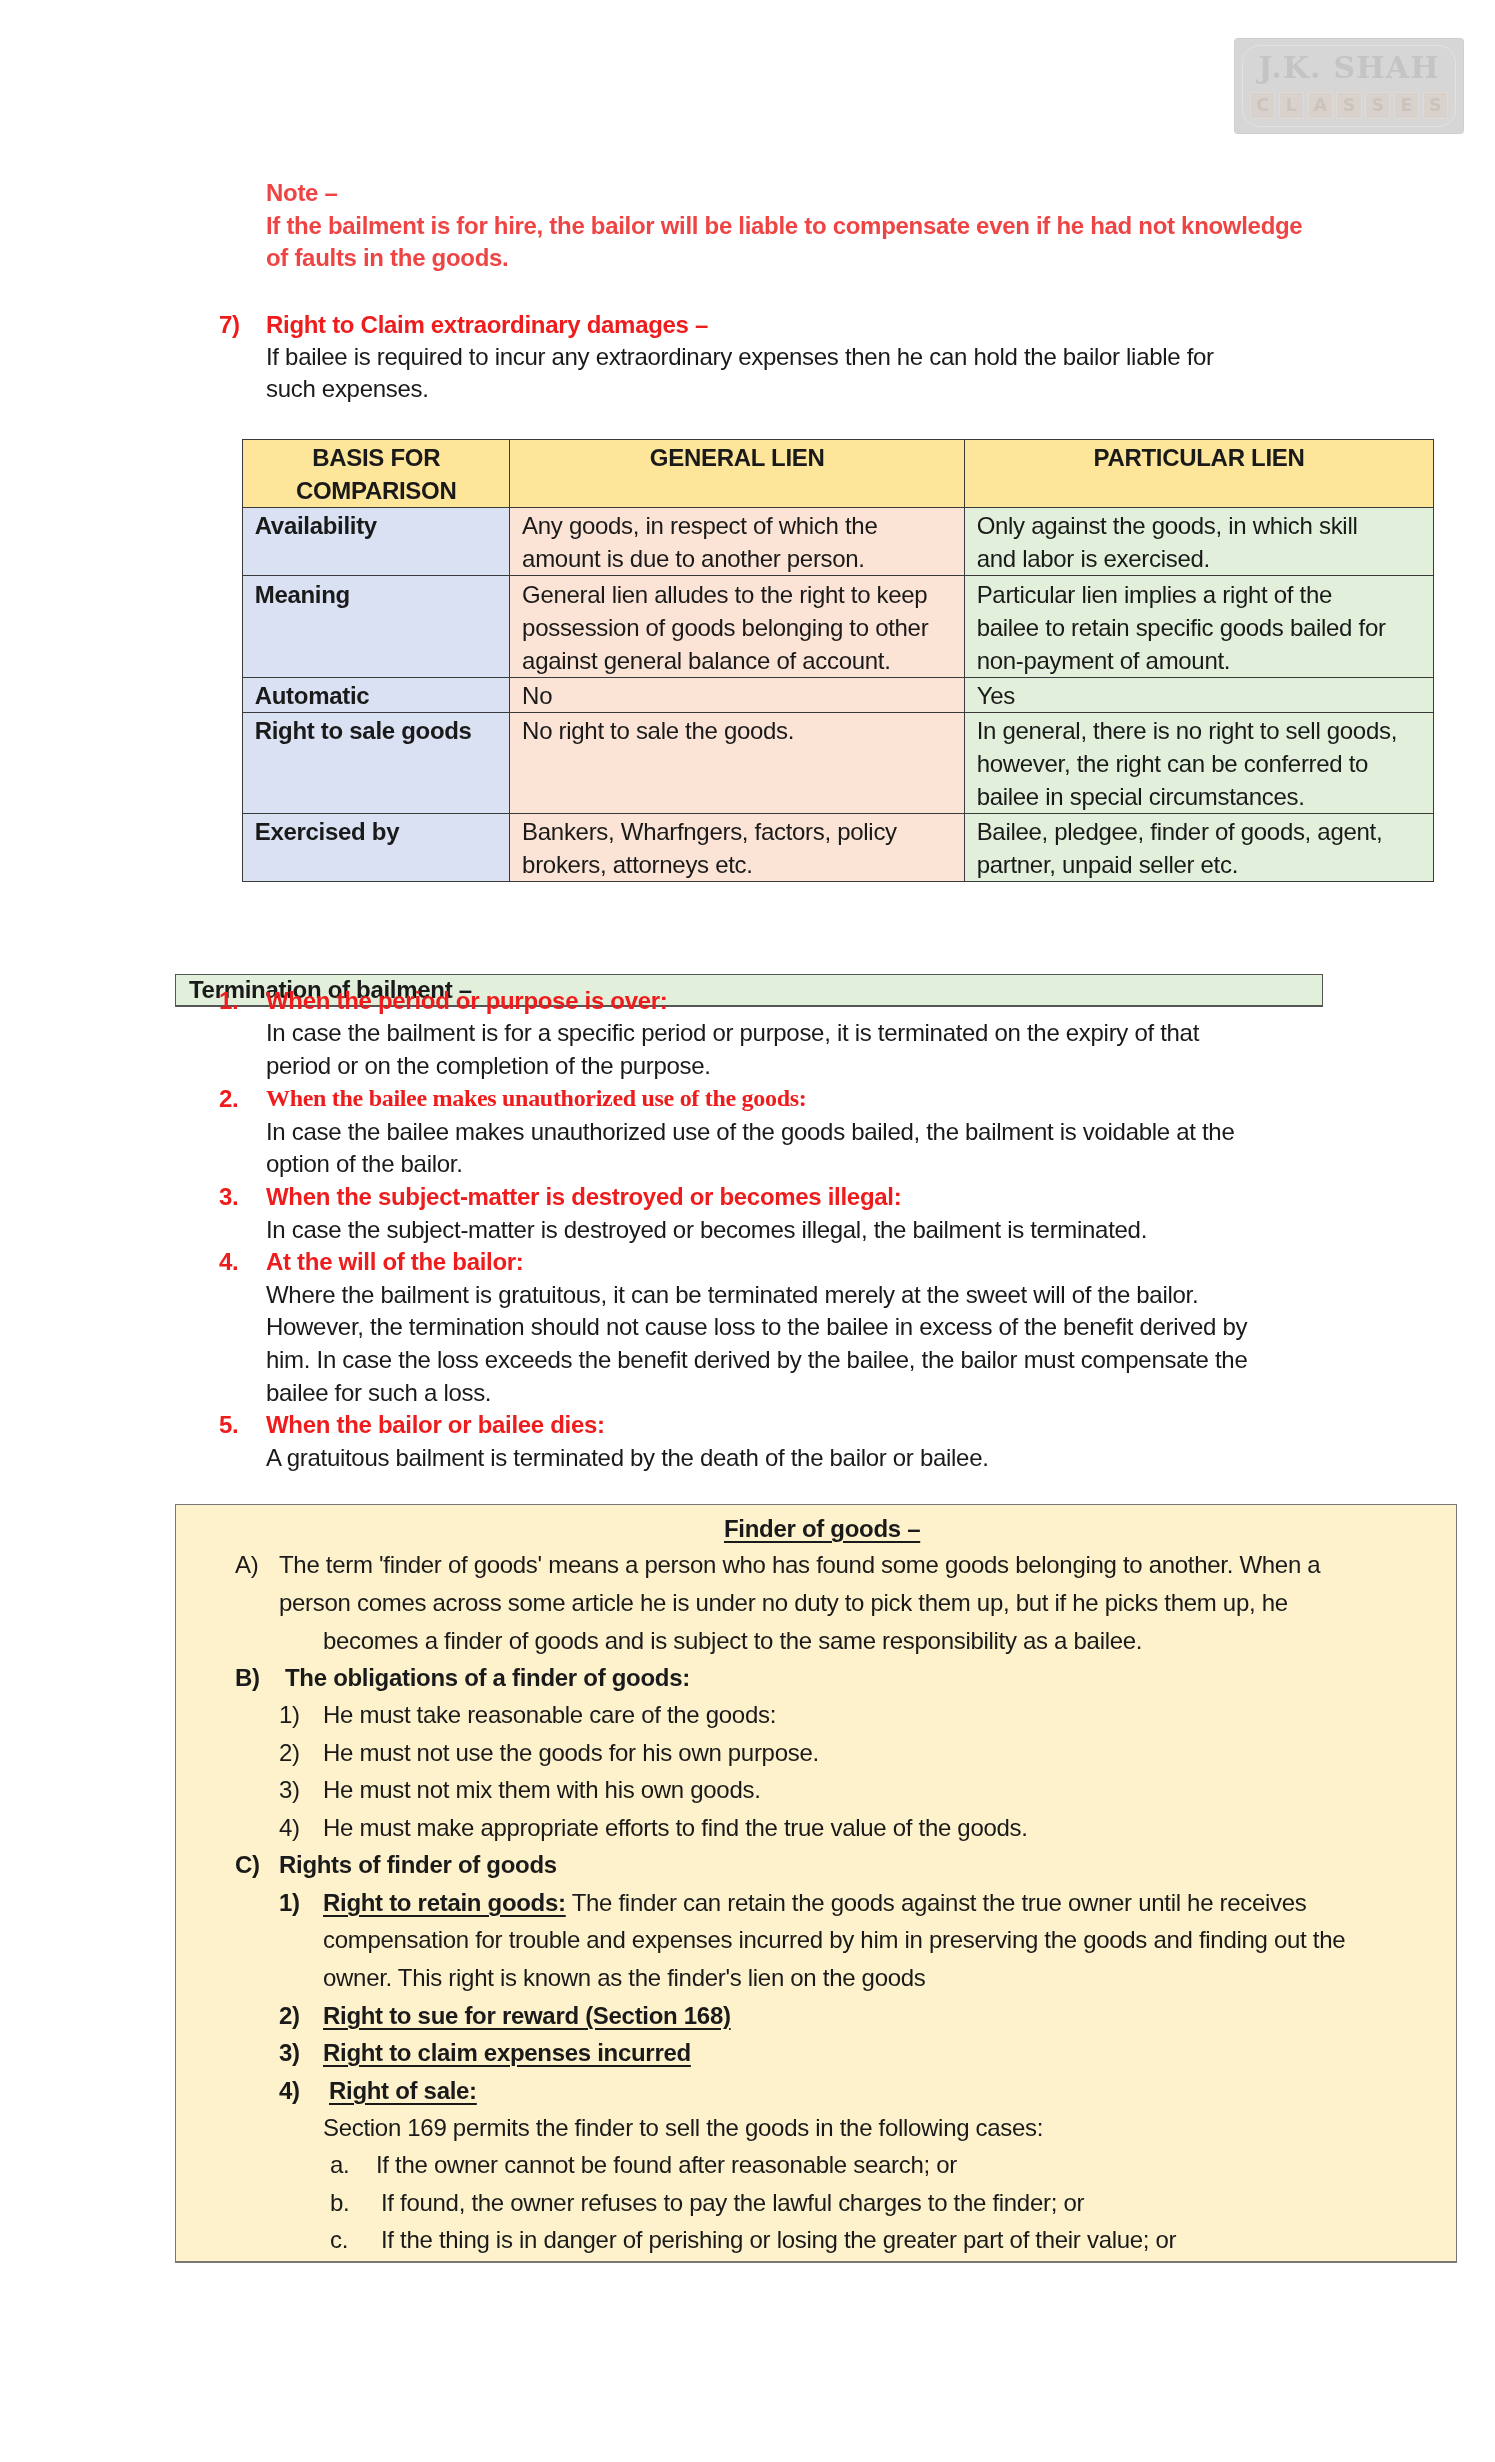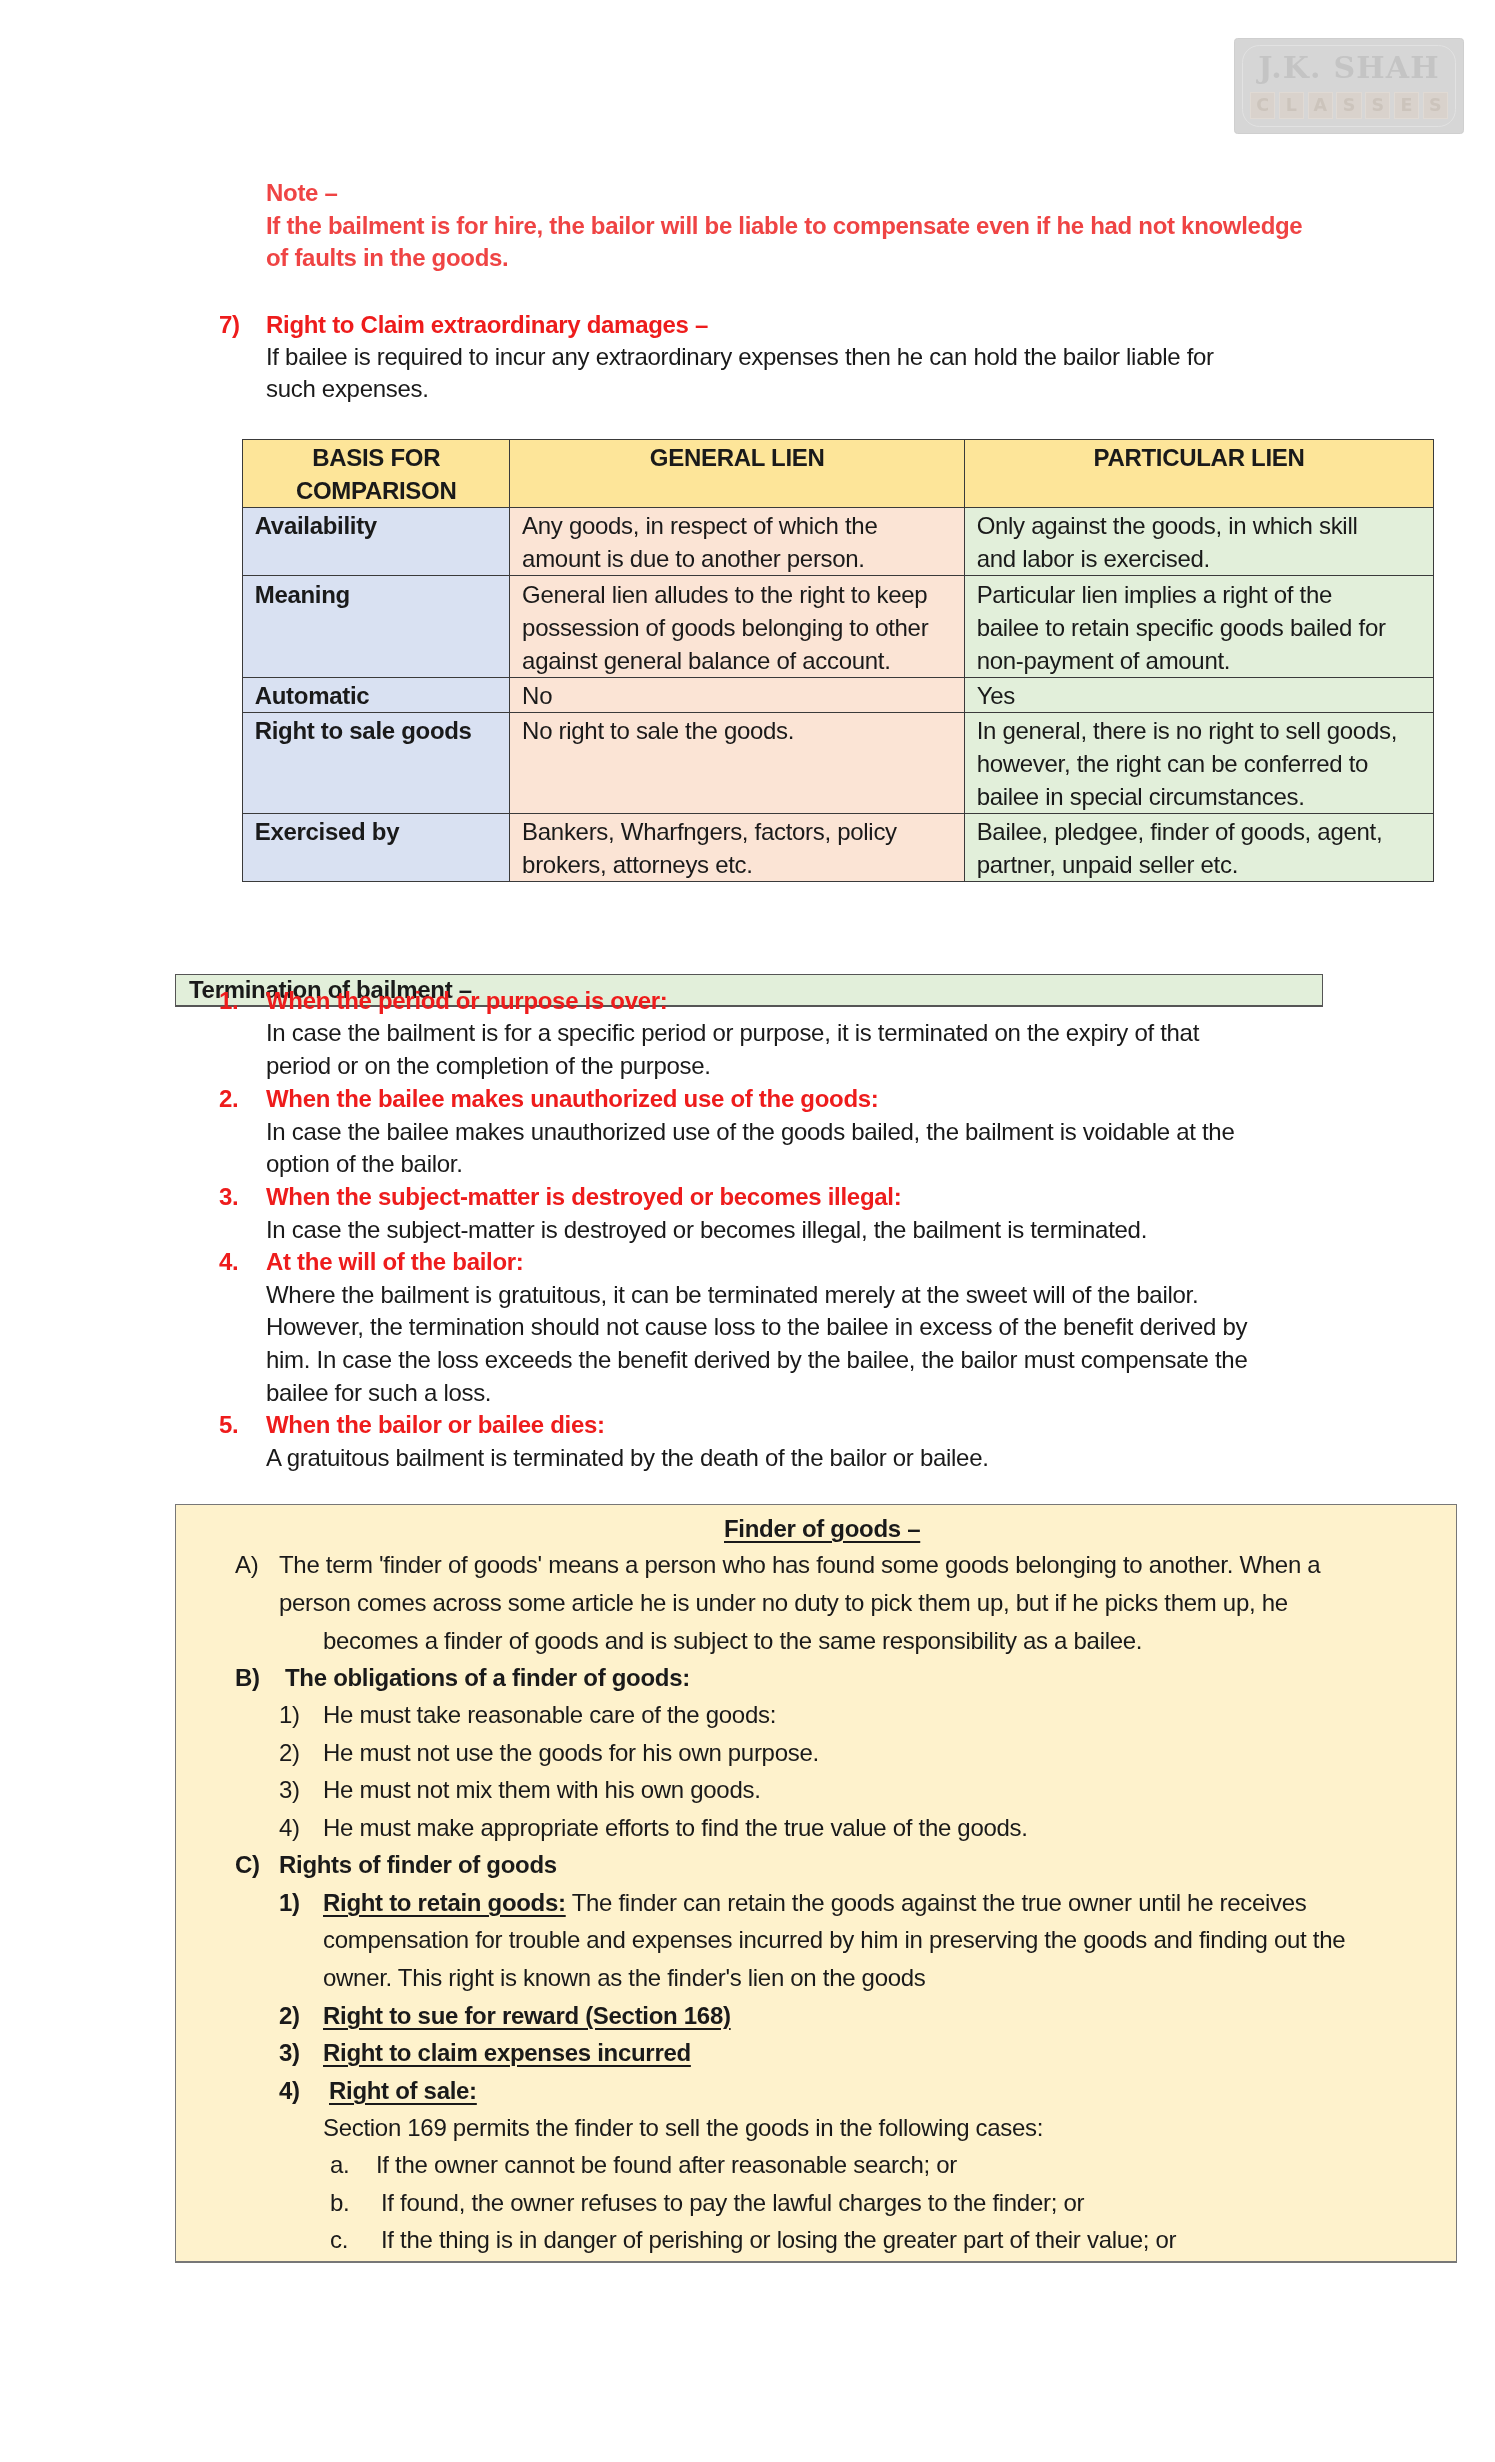--- a/index.html
+++ b/index.html
@@ -135,21 +135,21 @@
 </div>
 
 <div>
 
   <div class="abs txt bold red" style="left:219px; top:984px;">1.</div>
   <div class="abs txt bold red" style="left:266px; top:984px;">When the period or purpose is over:</div>
   <div class="abs txt" style="left:266px; top:1016px;">In case the bailment is for a specific period or purpose, it is terminated on the expiry of that</div>
   <div class="abs txt" style="left:266px; top:1049px;">period or on the completion of the purpose.</div>
 
   <div class="abs txt bold red" style="left:219px; top:1082px;">2.</div>
-  <div class="abs txt bold red" style="left:266px; top:1082px;">When the bailee makes unauthorized use of the goods:</div>
+  <div class="abs txt bold red" style="left:266px; top:1082px;font-family:Liberation Serif, serif;">When the bailee makes unauthorized use of the goods:</div>
   <div class="abs txt" style="left:266px; top:1115px;">In case the bailee makes unauthorized use of the goods bailed, the bailment is voidable at the</div>
   <div class="abs txt" style="left:266px; top:1147px;">option of the bailor.</div>
 
   <div class="abs txt bold red" style="left:219px; top:1180px;">3.</div>
   <div class="abs txt bold red" style="left:266px; top:1180px;">When the subject-matter is destroyed or becomes illegal:</div>
   <div class="abs txt" style="left:266px; top:1213px;">In case the subject-matter is destroyed or becomes illegal, the bailment is terminated.</div>
 
   <div class="abs txt bold red" style="left:219px; top:1245px;">4.</div>
   <div class="abs txt bold red" style="left:266px; top:1245px;">At the will of the bailor:</div>
   <div class="abs txt" style="left:266px; top:1278px;">Where the bailment is gratuitous, it can be terminated merely at the sweet will of the bailor.</div>

